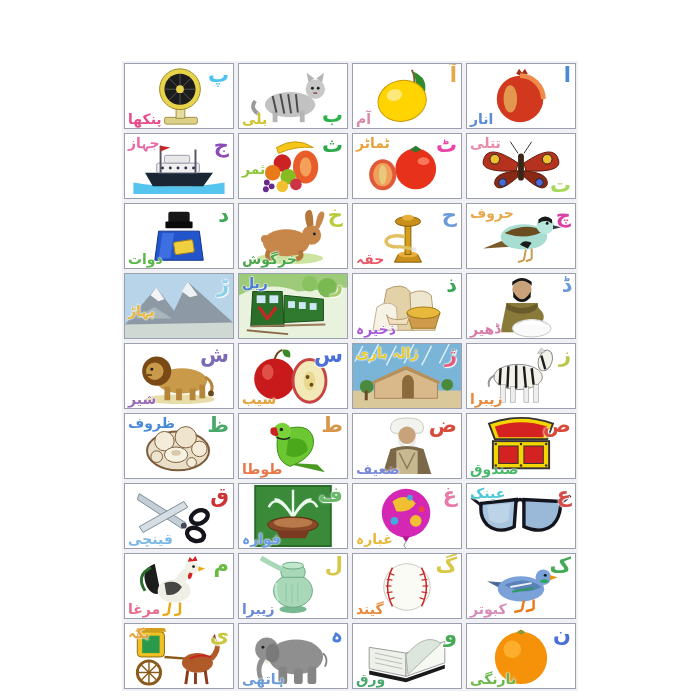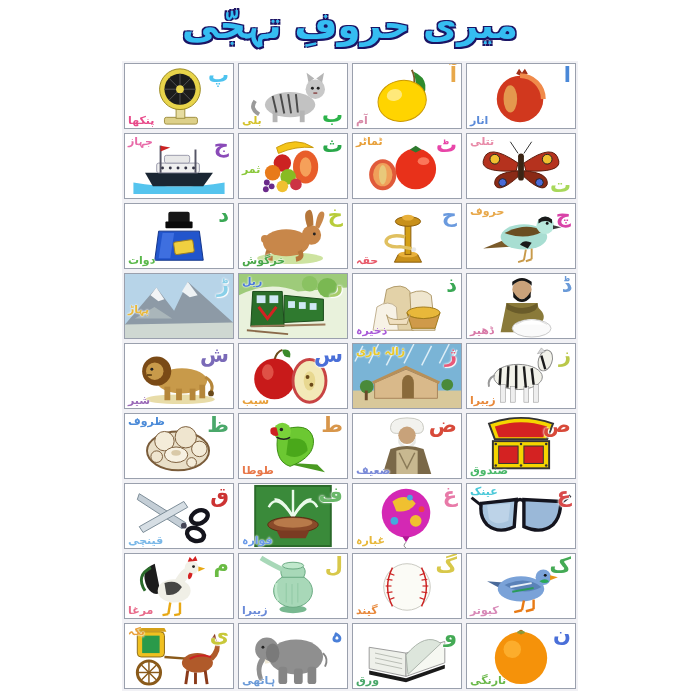--- a/index.html
+++ b/index.html
@@ -9,31 +9,30 @@
          font-size:37px;font-weight:bold;color:#35bdf2;letter-spacing:1px;
          text-shadow:1.5px 1.5px 0 #1b1464,-1.5px -1.5px 0 #1b1464,1.5px -1.5px 0 #1b1464,-1.5px 1.5px 0 #1b1464;}
   .grid{position:absolute;left:124px;top:63px;display:grid;
         grid-template-columns:repeat(4,110px);grid-auto-rows:66px;gap:4px;}
   .card{position:relative;background:#fff;border:1px solid #9aa0ad;
         box-shadow:0 0 0 2px #f1f1f5;overflow:hidden;}
   .pic{position:absolute;inset:0;}
   .pic svg{width:100%;height:100%;display:block;}
   .letter{position:absolute;z-index:2;font-weight:bold;font-size:21px;line-height:1;
           text-shadow:0 0 2px #fff,0 0 3px #fff,1px 1px 0 rgba(255,255,255,.9);}
-  .word{position:absolute;z-index:2;font-weight:bold;font-size:11px;line-height:1;
+  .word{position:absolute;z-index:2;font-weight:bold;font-size:14px;line-height:1;
         text-shadow:0 0 2px #fff,0 0 2px #fff;}
   .pos-tr{top:1px;right:4px;}  .pos-br{bottom:2px;right:4px;}
   .pos-tl{top:2px;left:3px;}   .pos-bl{bottom:2px;left:3px;}
   .pos-ml{top:55%;left:3px;transform:translateY(-50%);}
 </style>
 </head>
 <body>
 
 <div class="page">
-  <div class="title" dir="rtl">میری حروفِ تہجّی</div>
   <div class="grid">
       <div class="card">
         <div class="pic">
           <svg viewBox="0 0 110 66">
             <rect x="40" y="55" width="34" height="7" rx="2" fill="#ddd089" stroke="#a09040"></rect>
             <rect x="52" y="44" width="9" height="12" fill="#e6dca0" stroke="#a09040"></rect>
             <circle cx="56" cy="26" r="21" fill="#e8d44a" stroke="#9a8820"></circle>
             <circle cx="56" cy="26" r="16" fill="#1c1c1c"></circle>
             <g stroke="#555" stroke-width="1">
               <line x1="56" y1="10" x2="56" y2="42"></line>

